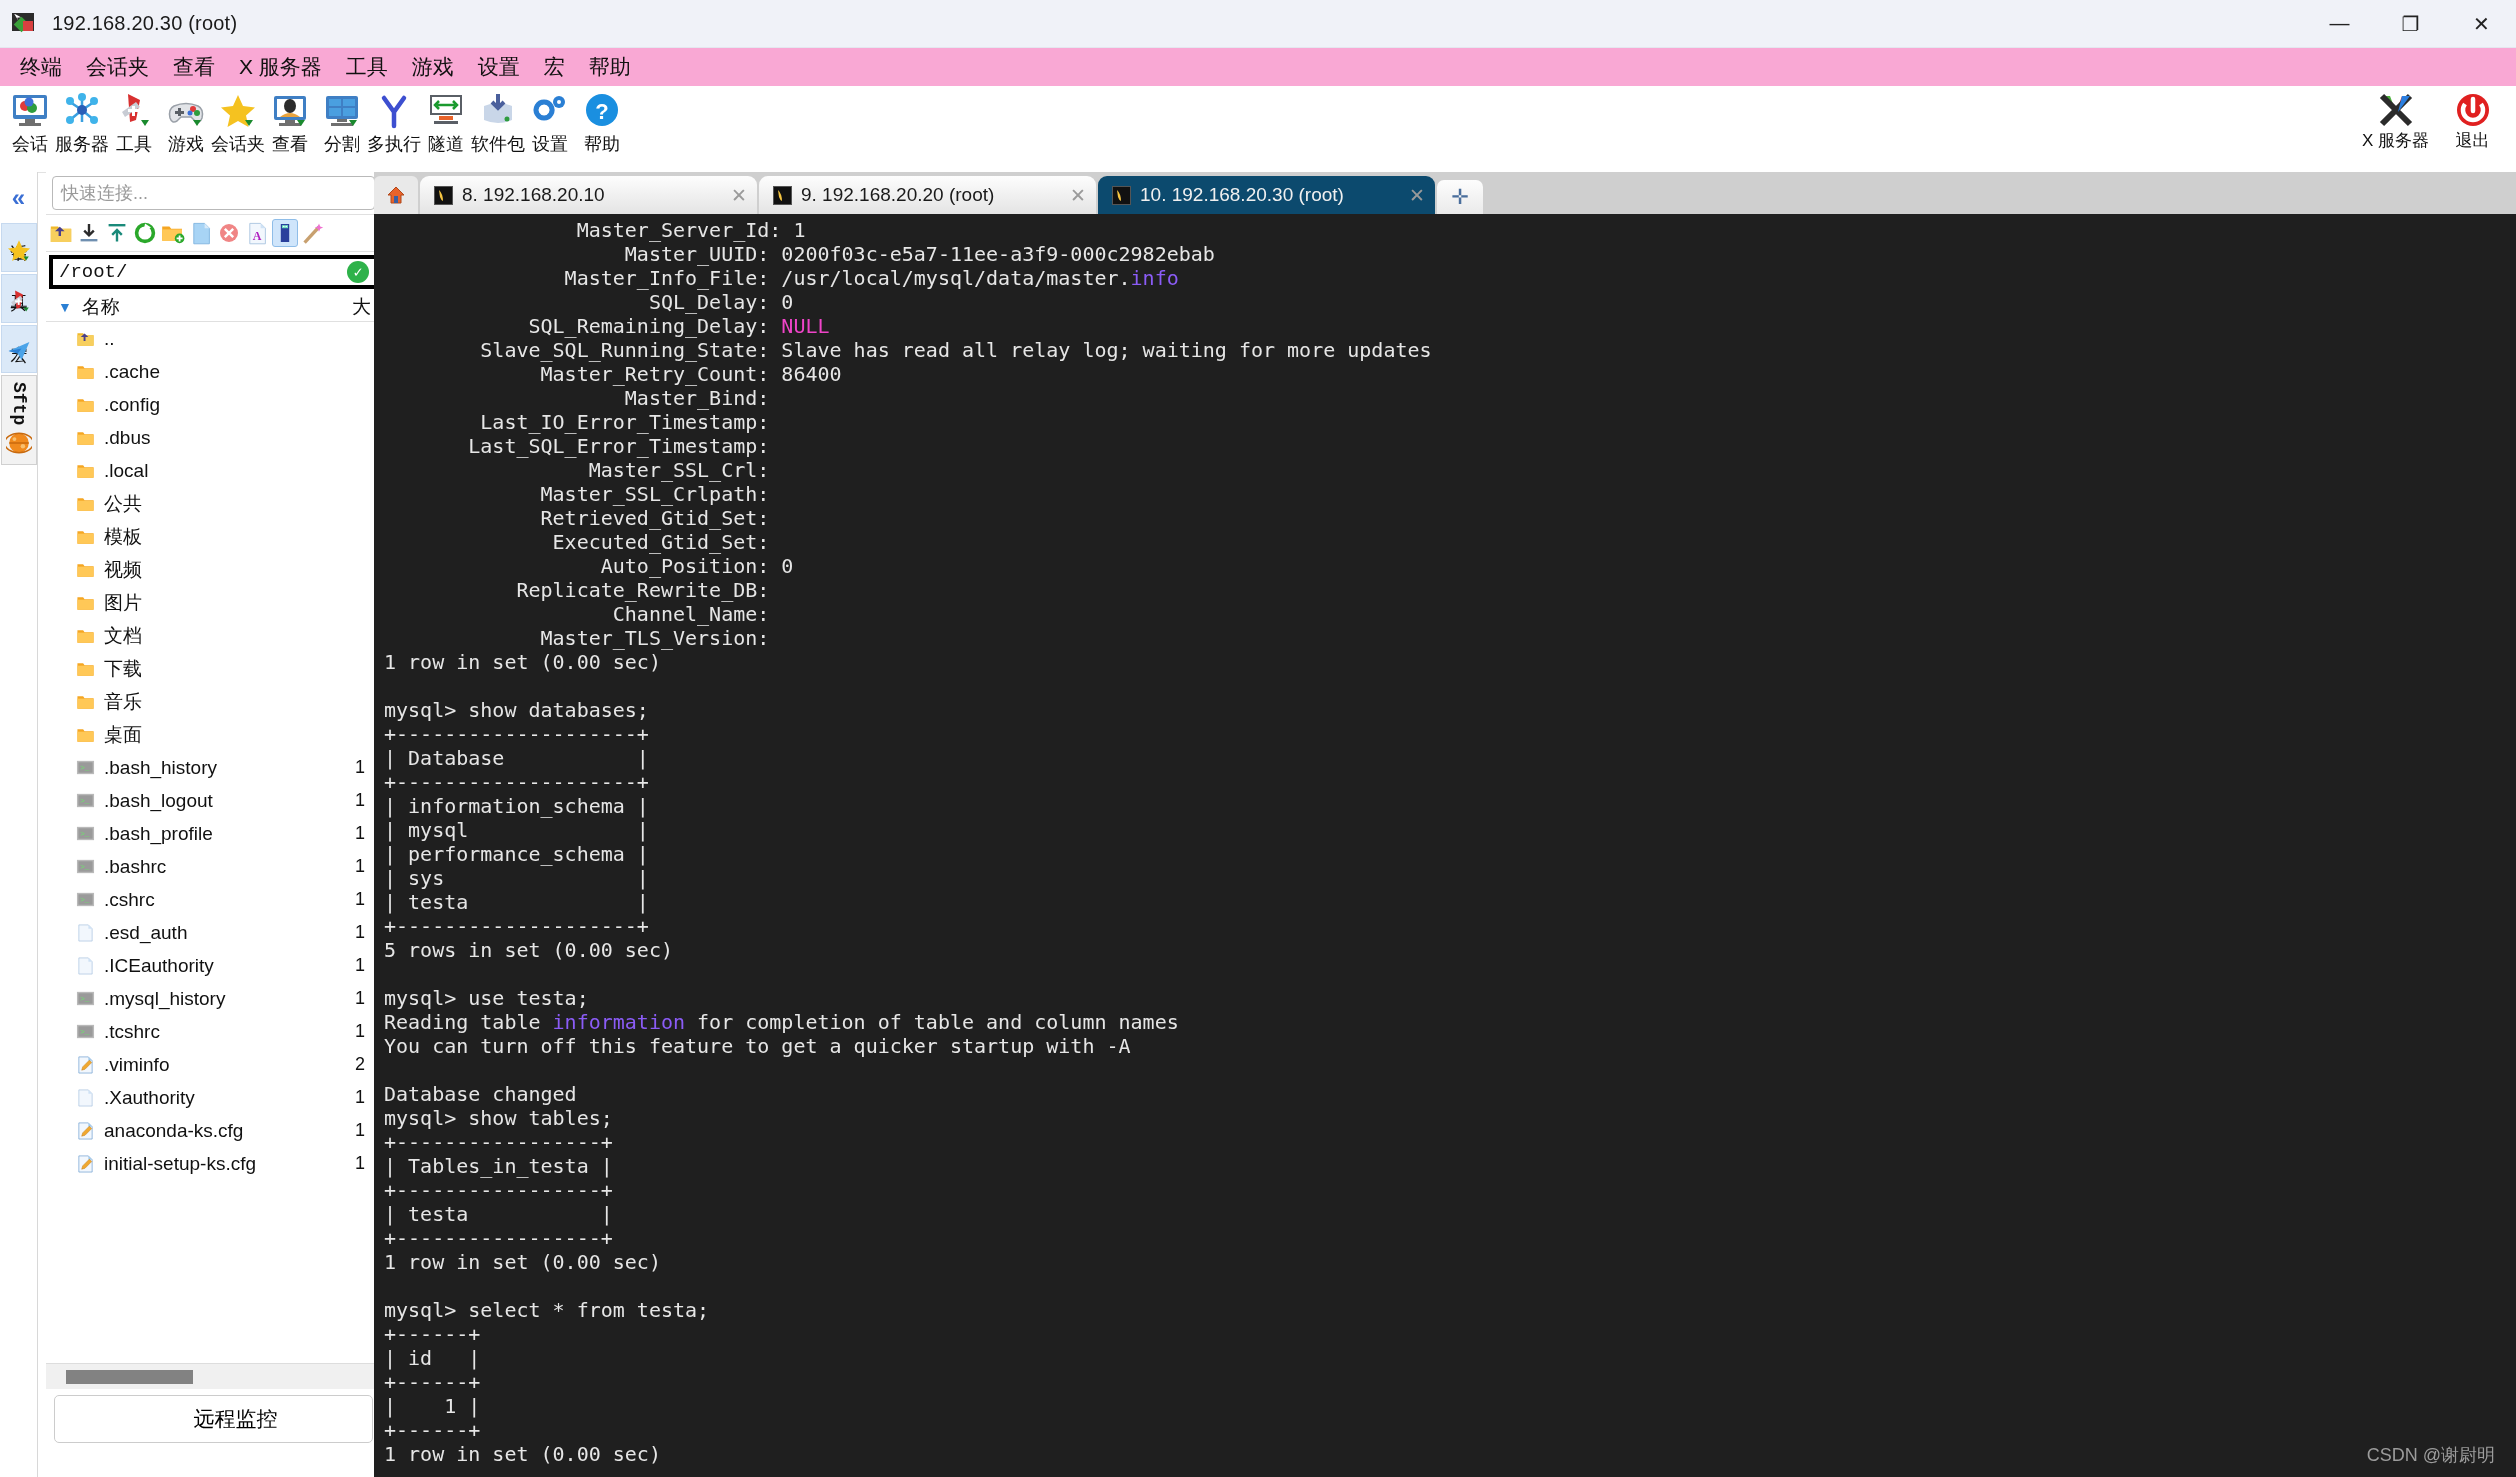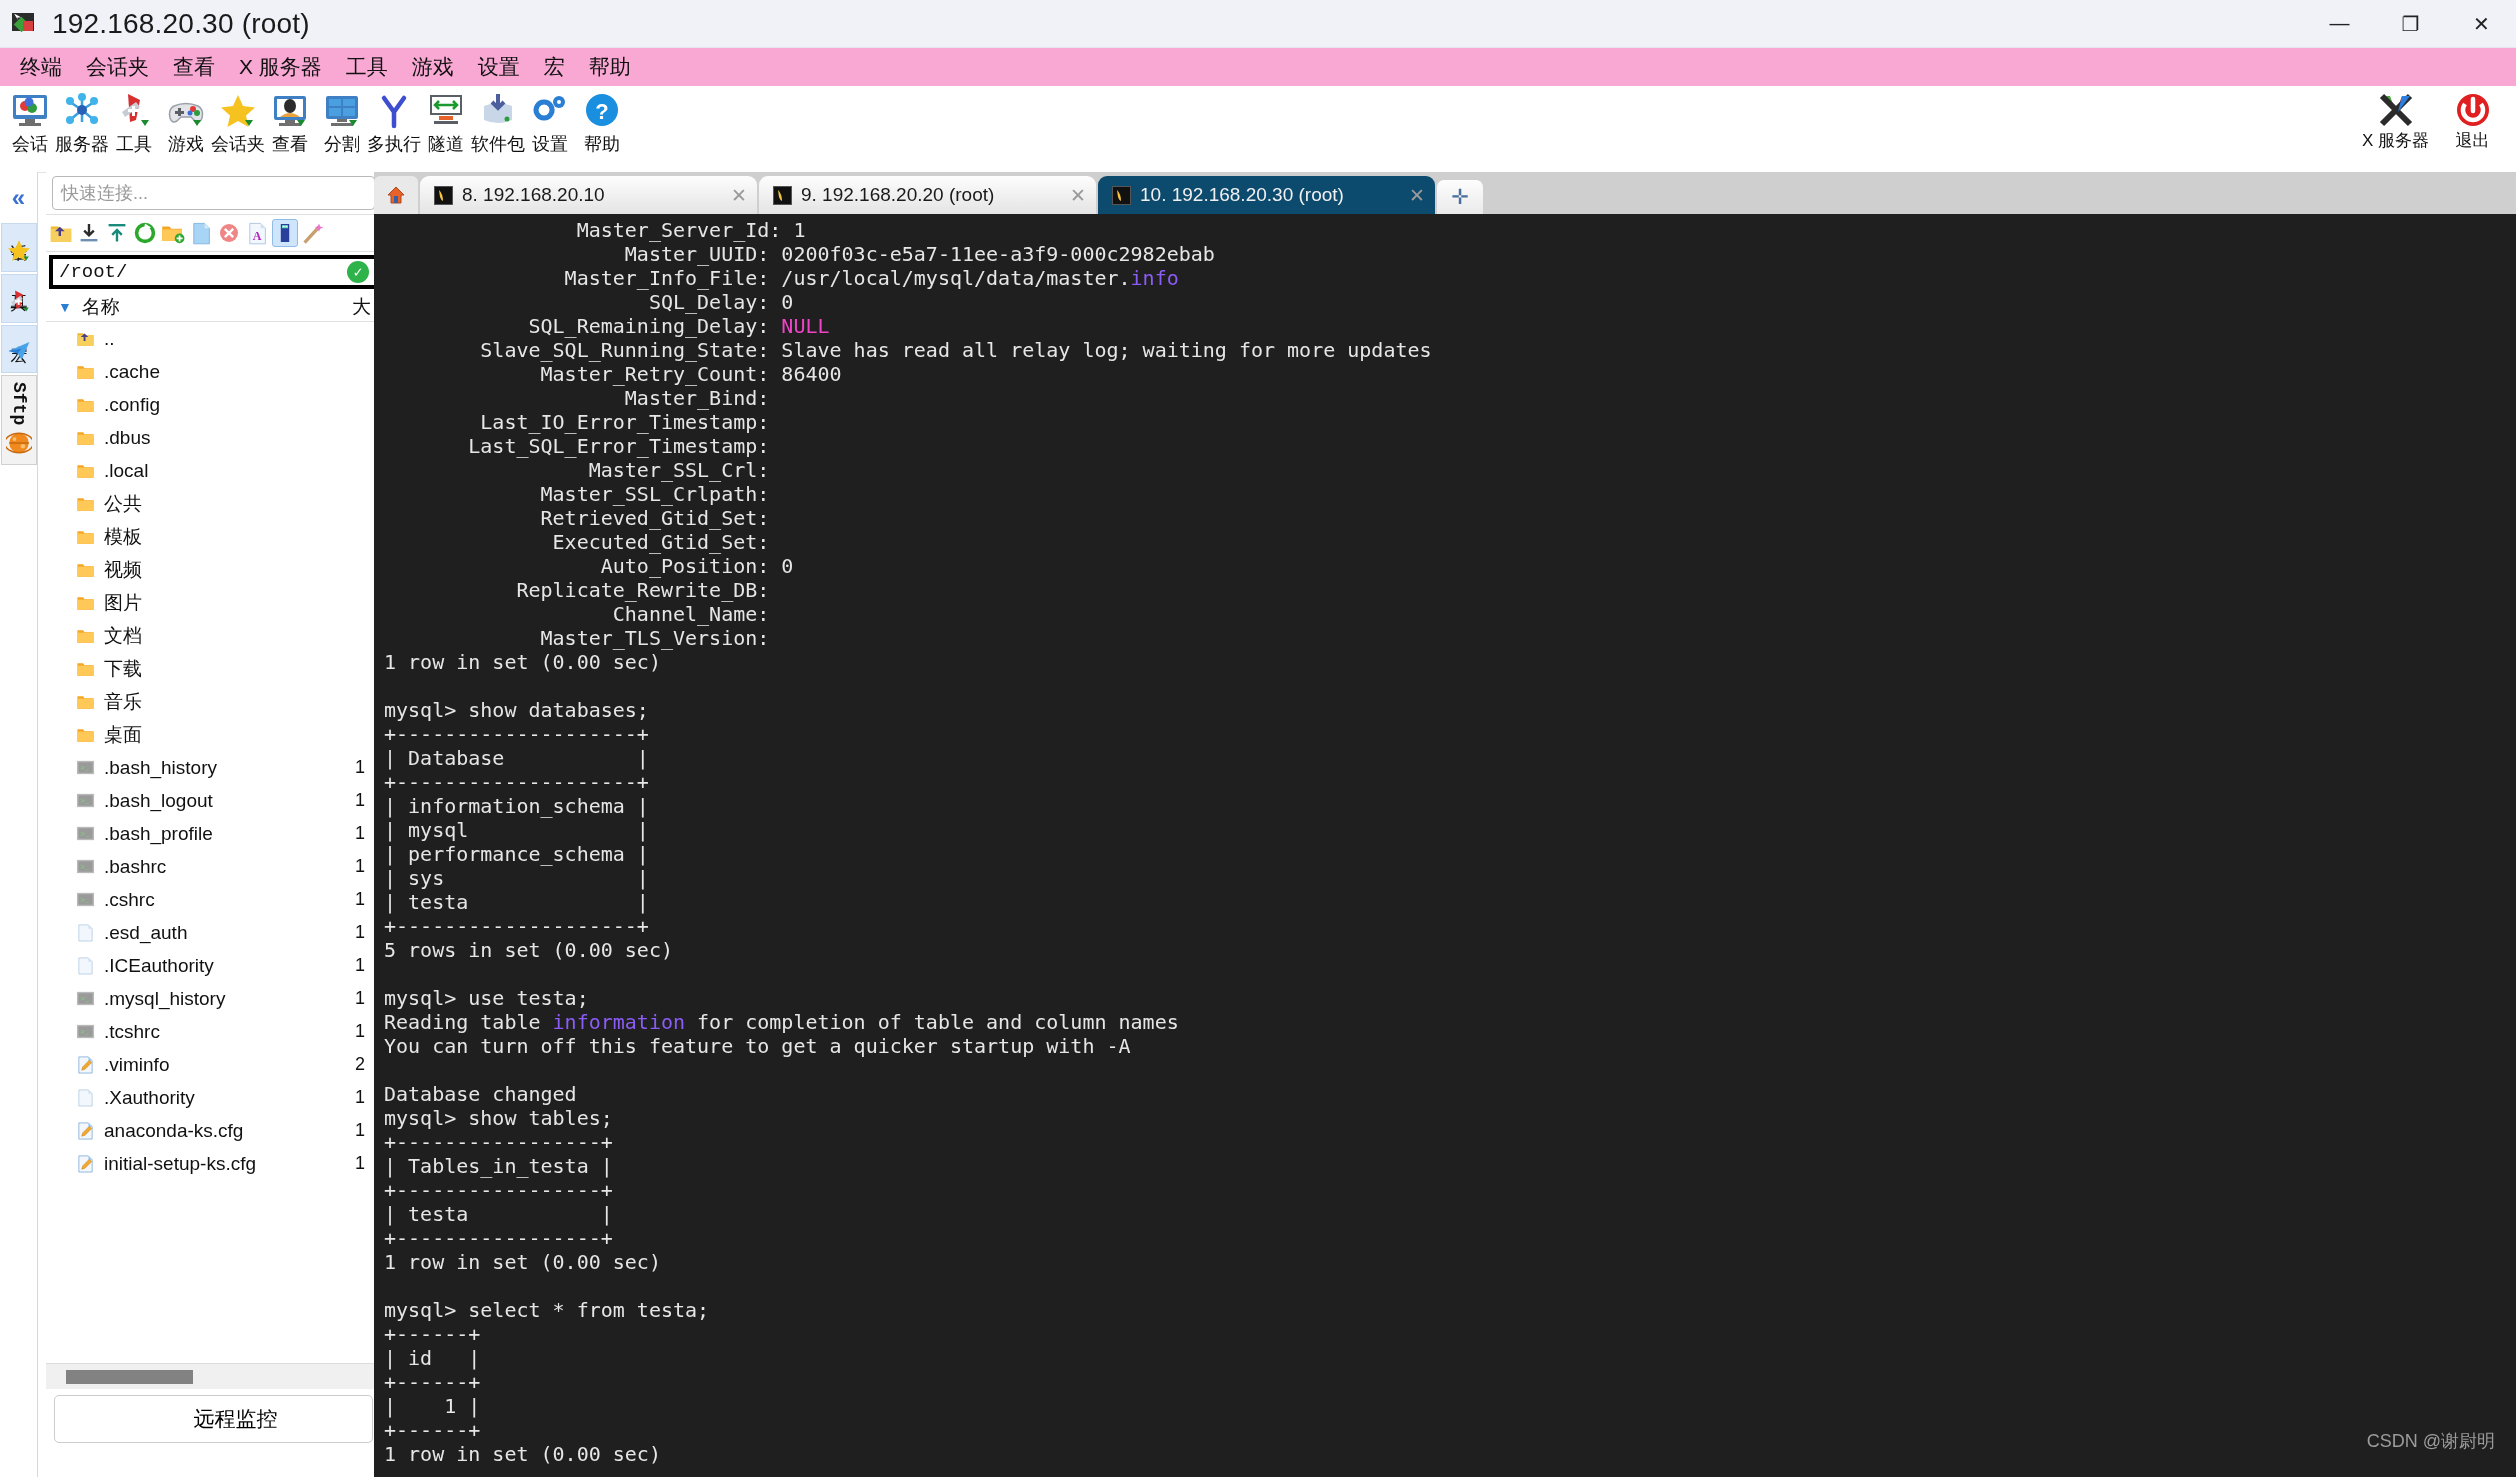--- a/index.html
+++ b/index.html
@@ -4,21 +4,21 @@
 <style>
   * { box-sizing: border-box; margin:0; padding:0; }
   html,body { width:2517px; height:1477px; overflow:hidden; background:#fff;
     font-family:"Liberation Sans", sans-serif; }
 
   
   #titlebar { height:48px; background:#f0f2f8; display:flex; align-items:center;
     border-bottom:1px solid #e4e7ef; }
   #app-icon { width:30px; height:26px; margin-left:12px; margin-right:10px; position:relative; }
   #app-icon .sq { position:absolute; }
-  #title-text { font-size:28px; color:#1a1a1a; letter-spacing:0.2px; }
+  #title-text { font-size:20px; color:#1a1a1a; letter-spacing:0.2px; }
   #win-ctrls { margin-left:auto; display:flex; }
   #win-ctrls div { width:71px; height:48px; display:flex; align-items:center;
     justify-content:center; font-size:20px; color:#222; }
 
   
   #menubar { height:38px; background:#f9a8d4; display:flex; align-items:center;
     padding-left:8px; }
   #menubar .mi { font-size:21px; color:#111; padding:2px 12px; cursor:default; }
 
   
@@ -102,21 +102,21 @@
      border-top-left-radius:7px; border-top-right-radius:7px; display:flex;
      align-items:center; justify-content:center; font-size:21px; color:#4a6e9c; }
 
   
   #terminal { position:absolute; left:374px; top:42px; width:2142px; height:1263px;
      background:#1f1f1f; color:#e6e6e6; font-family:"DejaVu Sans Mono","Liberation Mono",monospace;
      font-size:20px; line-height:24px; padding:4px 0 0 10px; white-space:pre; overflow:hidden;
      letter-spacing:0px; }
   .cy { color:#8b5cf6; }
   .mg { color:#ef44c8; }
-  #watermark { position:absolute; right:22px; bottom:24px; color:#9c9c9c; font-size:18px;
+  #watermark { position:absolute; right:22px; bottom:10px; color:#9c9c9c; font-size:18px;
      font-family:"Liberation Sans",sans-serif; }
 </style>
 </head>
 <body>
 
 <div id="titlebar">
   <div id="app-icon">
     <div class="sq" style="left:0;top:2px;width:22px;height:18px;background:#2b2b2b;"></div>
     <div class="sq" style="left:4px;top:8px;width:11px;height:11px;background:#3aa03a;transform:rotate(45deg);"></div>
     <div class="sq" style="left:11px;top:10px;width:10px;height:10px;background:#d84040;"></div>

